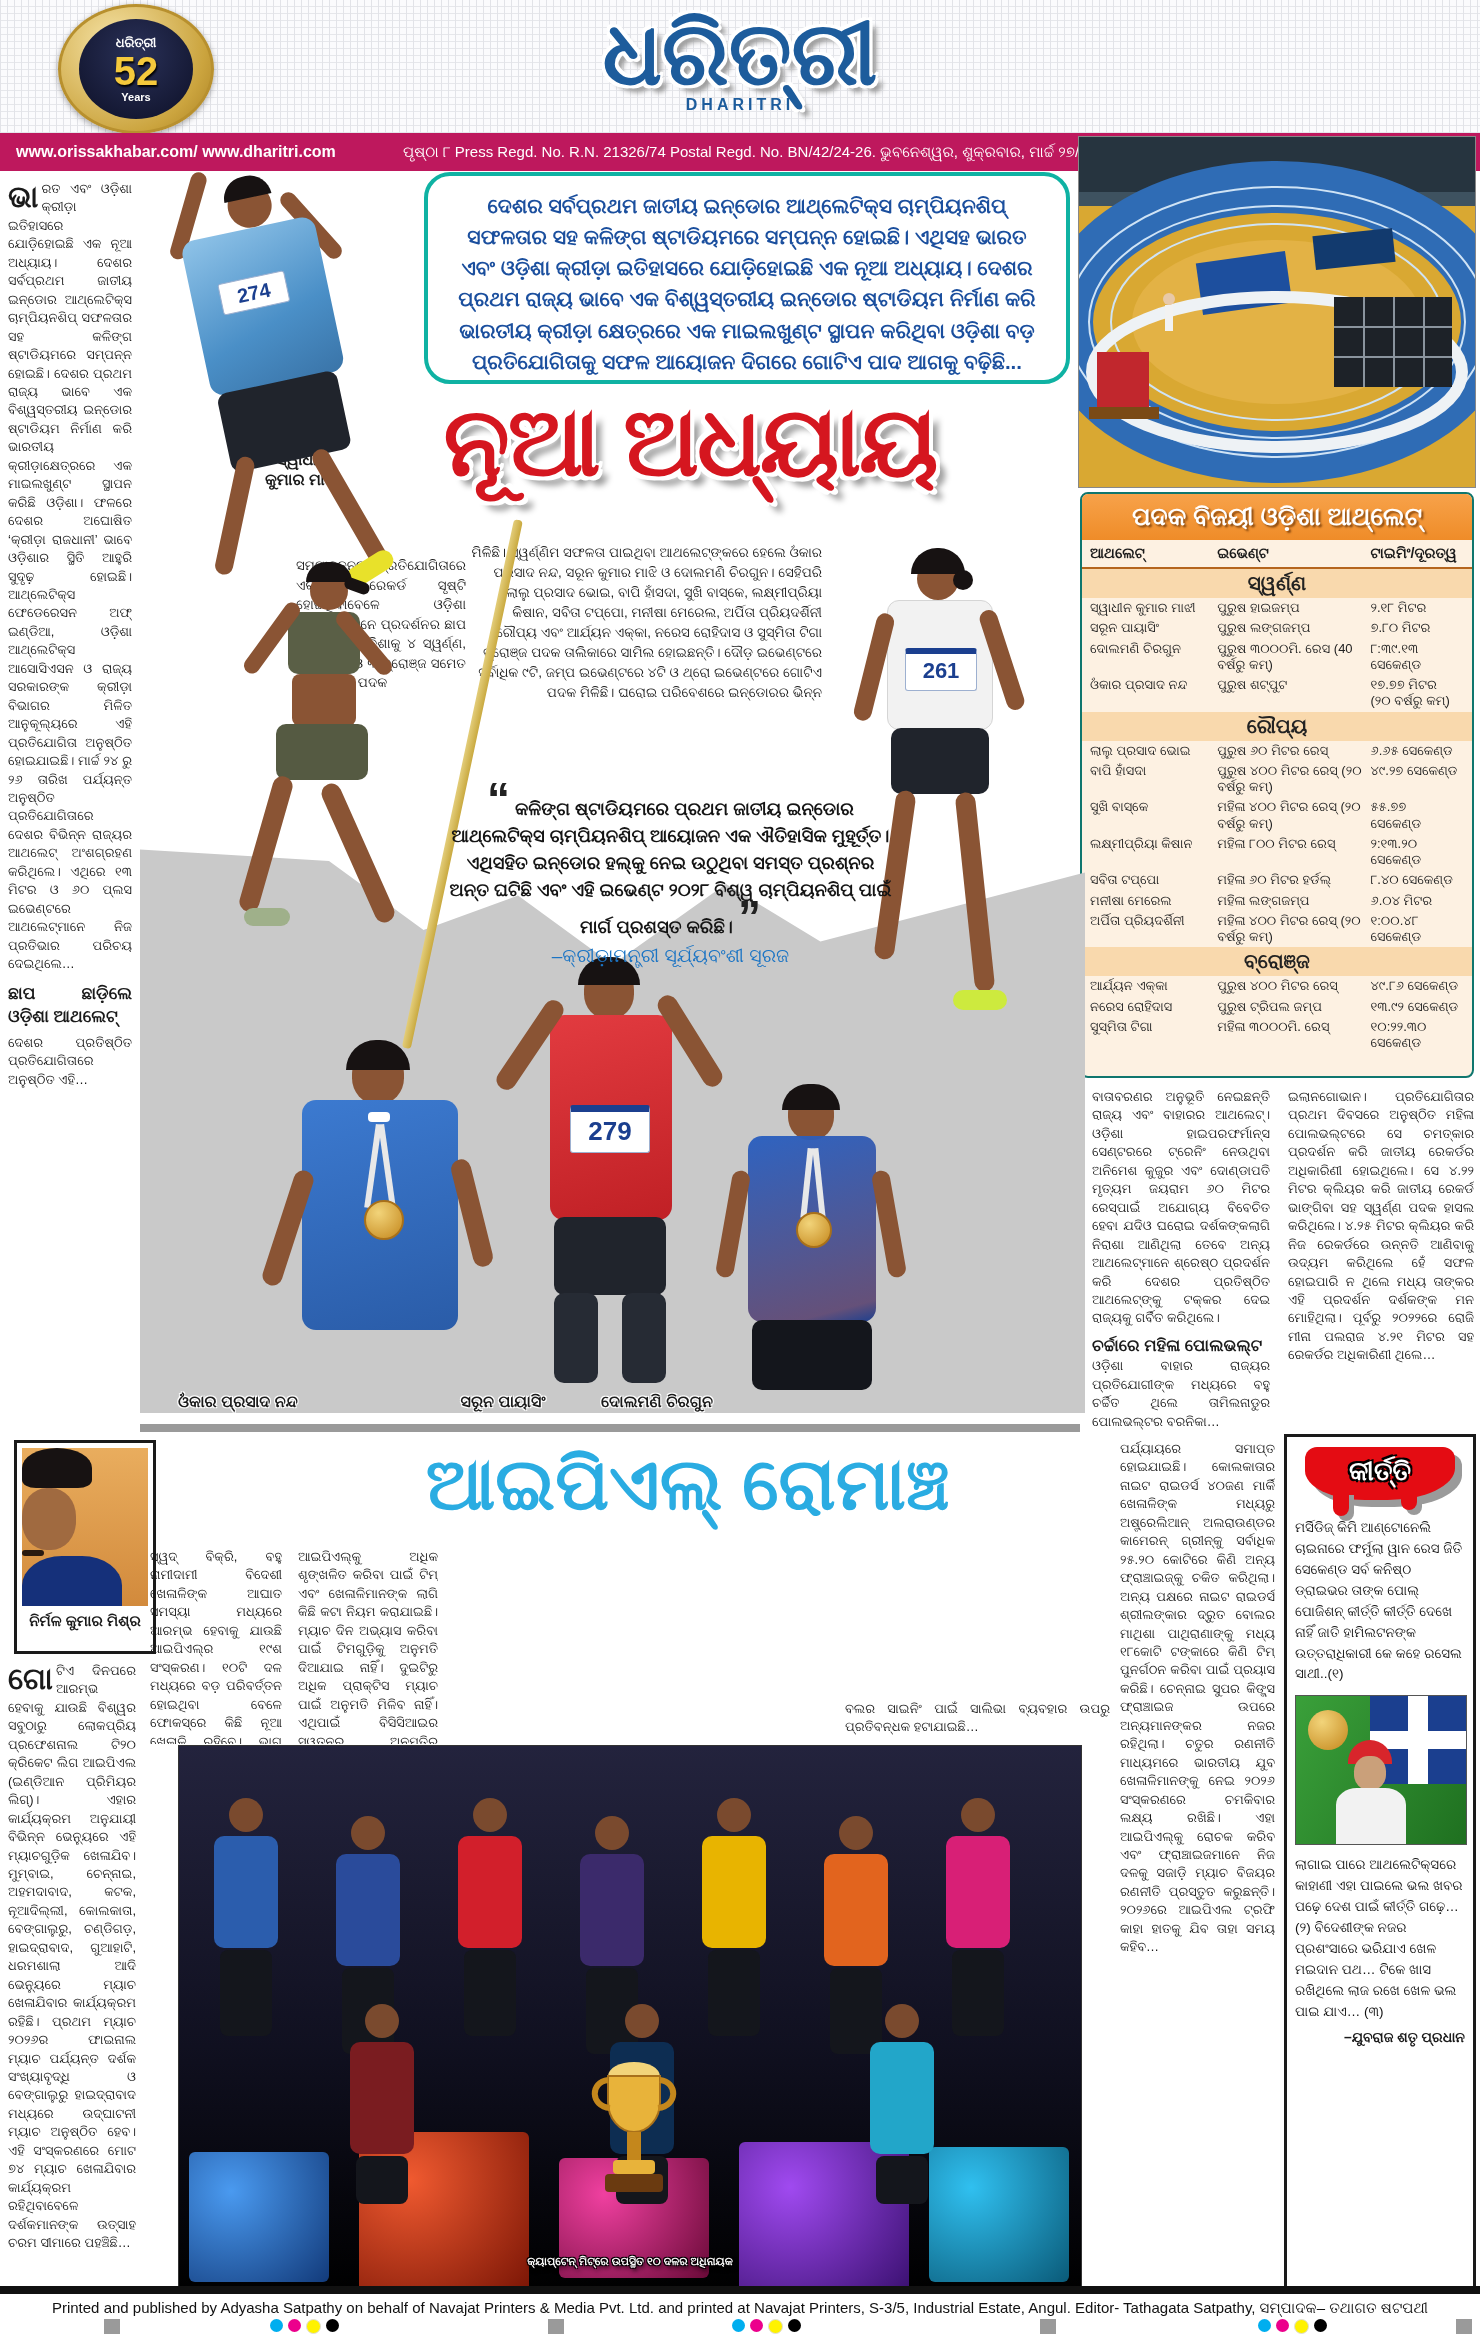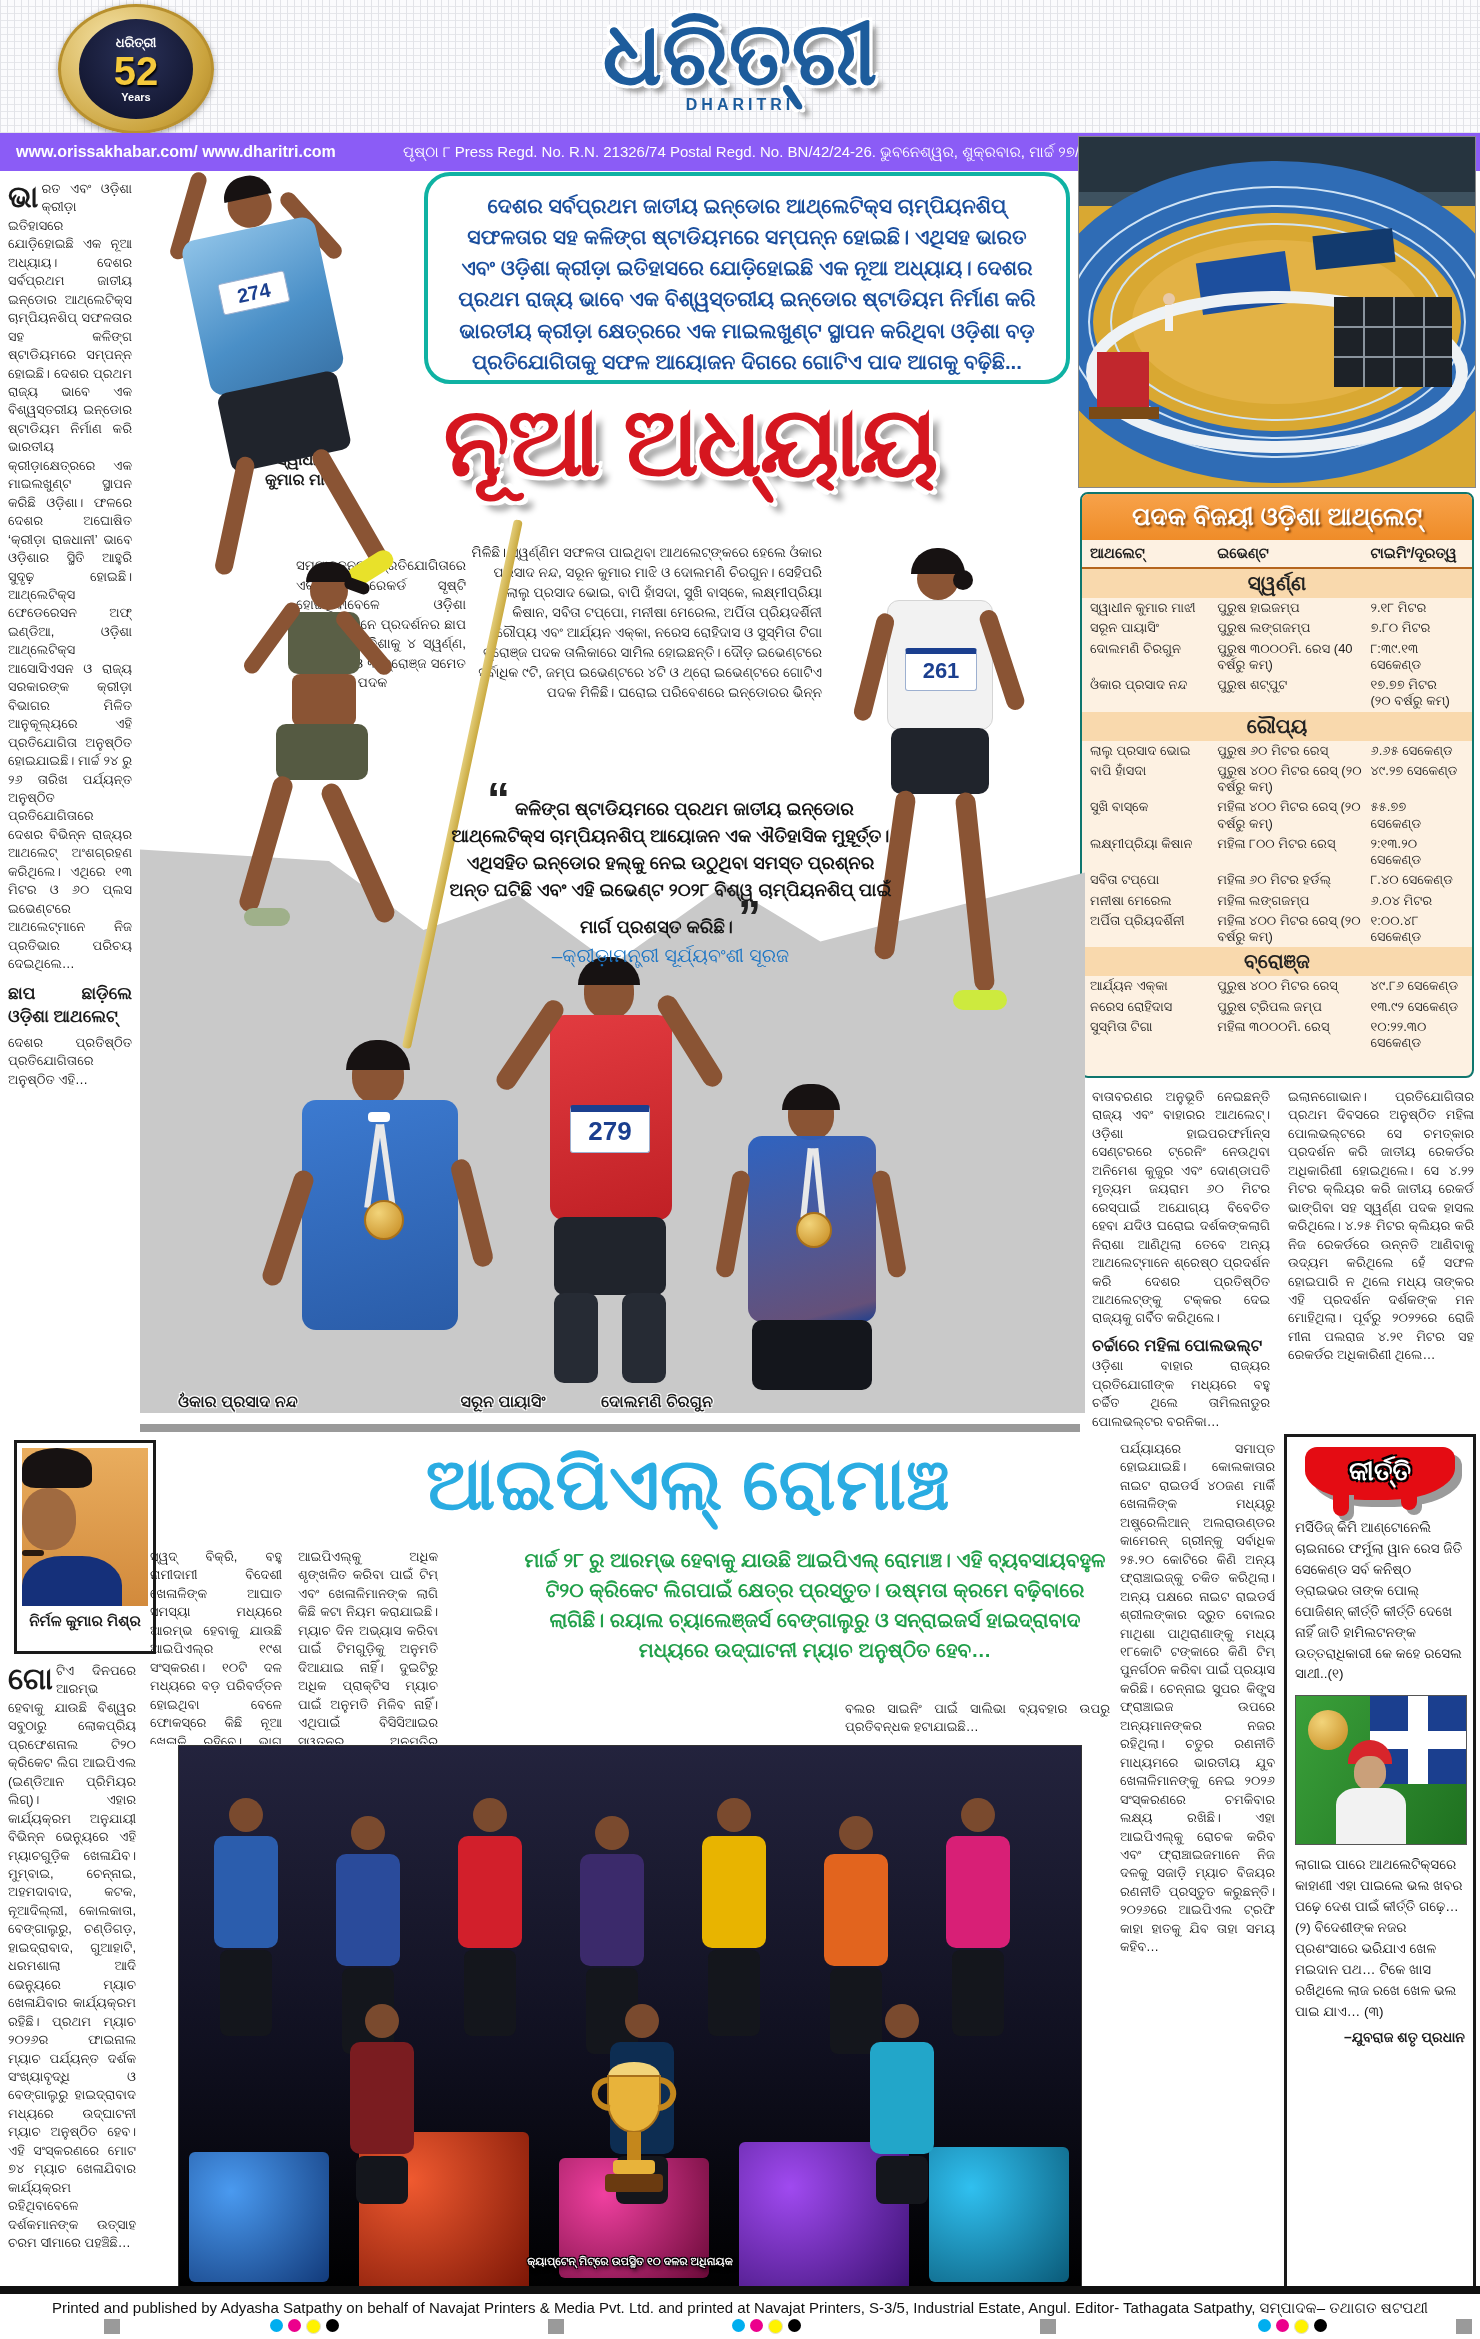--- a/index.html
+++ b/index.html
@@ -20,21 +20,21 @@
     display:flex;flex-direction:column;align-items:center;justify-content:center;}
   #anniv-paper{color:#fff;font-size:13px;font-weight:bold;}
   #anniv-years{color:#f5c93c;font-size:40px;font-weight:900;line-height:1;text-shadow:1px 2px 2px #000;}
   #anniv-label{color:#fff;font-size:11px;font-weight:bold;}
   #logo-wrap{left:0;top:2px;width:1480px;text-align:center;}
   #logo-odia{font-size:88px;font-weight:900;color:#1d5c9c;line-height:1.18;
     text-shadow:3px 3px 0 #fff,-3px -3px 0 #fff,3px -3px 0 #fff,-3px 3px 0 #fff,7px 7px 5px #9a9a9a;}
   #logo-latin{font-size:16px;font-weight:bold;letter-spacing:4px;color:#1d5c9c;margin-top:-10px;}
 
   
-  #infobar{left:0;top:133px;width:1480px;height:38px;background:#8b5cf6;color:#fff;
+  #infobar{left:0;top:133px;width:1480px;height:38px;background:#be185d;color:#fff;
     display:flex;align-items:center;justify-content:space-between;padding:0 16px;box-sizing:border-box;}
   #infobar .c{font-size:15px;}
   #infobar .b{font-weight:bold;font-size:16px;}
 
   
   #leftcol{left:8px;top:180px;width:124px;height:1248px;font-size:13px;line-height:1.42;
     text-align:justify;overflow:hidden;}
   .dc{float:left;font-size:30px;font-weight:bold;line-height:1;margin:2px 3px 0 0;}
   #leftcol .subhead{font-size:17px;font-weight:bold;line-height:1.3;margin:10px 0 6px;}
   #standfirst{left:424px;top:172px;width:646px;height:212px;border:4px solid #0fb2a3;border-radius:26px;
@@ -413,21 +413,20 @@
         <div class="shirt"></div>
     </div>
     <div id="author-name">ନିର୍ମଳ କୁମାର ମିଶ୍ର</div>
   </div>
 
   <div class="abs newscol" id="ipl-leftcol">
     <span class="dc">ଗୋ</span><span>ଟିଏ ଦିନପରେ ଆରମ୍ଭ ହେବାକୁ ଯାଉଛି ବିଶ୍ୱର ସବୁଠାରୁ ଲୋକପ୍ରିୟ ପ୍ରଫେଶନାଲ ଟି୨୦ କ୍ରିକେଟ ଲିଗ ଆଇପିଏଲ (ଇଣ୍ଡିଆନ ପ୍ରିମିୟର ଲିଗ୍)। ଏହାର କାର୍ଯ୍ୟକ୍ରମ ଅନୁଯାୟୀ ବିଭିନ୍ନ ଭେନ୍ୟୁରେ ଏହି ମ୍ୟାଚଗୁଡ଼ିକ ଖେଳାଯିବ। ମୁମ୍ବାଇ, ଚେନ୍ନାଇ, ଅହମଦାବାଦ, କଟକ, ନୂଆଦିଲ୍ଲୀ, କୋଲକାତା, ବେଙ୍ଗାଲୁରୁ, ଚଣ୍ଡିଗଡ଼, ହାଇଦ୍ରାବାଦ, ଗୁଆହାଟି, ଧରମଶାଲା ଆଦି ଭେନ୍ୟୁରେ ମ୍ୟାଚ ଖେଳାଯିବାର କାର୍ଯ୍ୟକ୍ରମ ରହିଛି। ପ୍ରଥମ ମ୍ୟାଚ ୨୦୨୬ର ଫାଇନାଲ ମ୍ୟାଚ ପର୍ଯ୍ୟନ୍ତ ଦର୍ଶକ ସଂଖ୍ୟାବୃଦ୍ଧି ଓ ବେଙ୍ଗାଲୁରୁ ହାଇଦ୍ରାବାଦ ମଧ୍ୟରେ ଉଦ୍‌ଘାଟନୀ ମ୍ୟାଚ ଅନୁଷ୍ଠିତ ହେବ। ଏହି ସଂସ୍କରଣରେ ମୋଟ ୭୪ ମ୍ୟାଚ ଖେଳାଯିବାର କାର୍ଯ୍ୟକ୍ରମ ରହିଥିବାବେଳେ ଦର୍ଶକମାନଙ୍କ ଉତ୍ସାହ ଚରମ ସୀମାରେ ପହଞ୍ଚିଛି…</span>
   </div>
   <div class="abs newscol" id="ipl-colA">ସ୍ୱଦ୍ ବିକ୍ରି, ବହୁ ନାମୀଦାମୀ ବିଦେଶୀ ଖେଳାଳିଙ୍କ ଆଘାତ ସମସ୍ୟା ମଧ୍ୟରେ ଆରମ୍ଭ ହେବାକୁ ଯାଉଛି ଆଇପିଏଲ୍‌ର ୧୯ଶ ସଂସ୍କରଣ। ୧୦ଟି ଦଳ ମଧ୍ୟରେ ବଡ଼ ପରିବର୍ତ୍ତନ ହୋଇଥିବା ବେଳେ ଫୋକସ୍‌ରେ କିଛି ନୂଆ ଖେଳାଳି ରହିବେ। ଭାଗ ନେଇଥିବା ସମସ୍ତ ୧୦ଟି ଦଳର ଅଧିନାୟକ ଭାରତୀୟ ଖେଳାଳି ରହିଛନ୍ତି…</div>
   <div class="abs newscol" id="ipl-colB">ଆଇପିଏଲ୍‌କୁ ଅଧିକ ଶୃଙ୍ଖଳିତ କରିବା ପାଇଁ ଟିମ୍ ଏବଂ ଖେଳାଳିମାନଙ୍କ ଲାଗି କିଛି କଟା ନିୟମ କରାଯାଇଛି। ମ୍ୟାଚ ଦିନ ଅଭ୍ୟାସ କରିବା ପାଇଁ ଟିମଗୁଡ଼ିକୁ ଅନୁମତି ଦିଆଯାଇ ନାହିଁ। ଦୁଇଟିରୁ ଅଧିକ ପ୍ରାକ୍ଟିସ ମ୍ୟାଚ ପାଇଁ ଅନୁମତି ମିଳିବ ନାହିଁ। ଏଥିପାଇଁ ବିସିସିଆଇର ସ୍ୱତନ୍ତ୍ର ଅନୁମତିର ଆବଶ୍ୟକତା ରହିଛି। ପ୍ରାକ୍ଟିସ ପାଇଁ ନେଟ୍ସକୁ…</div>
-  <div class="abs" id="green-intro">ମାର୍ଚ୍ଚ ୨୮ ରୁ ଆରମ୍ଭ ହେବାକୁ ଯାଉଛି ଆଇପିଏଲ୍ ରୋମାଞ୍ଚ। ଏହି ବ୍ୟବସାୟବହୁଳ ଟି୨୦ କ୍ରିକେଟ ଲିଗପାଇଁ କ୍ଷେତ୍ର ପ୍ରସ୍ତୁତ। ଉଷ୍ମତା କ୍ରମେ ବଢ଼ିବାରେ ଲାଗିଛି। ରୟାଲ ଚ୍ୟାଲେଞ୍ଜର୍ସ ବେଙ୍ଗାଲୁରୁ ଓ ସନ୍‌ରାଇଜର୍ସ ହାଇଦ୍ରାବାଦ ମଧ୍ୟରେ ଉଦ୍‌ଘାଟନୀ ମ୍ୟାଚ ଅନୁଷ୍ଠିତ ହେବ…</div>
   <div class="abs newscol" id="bowler-note">ବଲର ସାଇନିଂ ପାଇଁ ସାଲିଭା ବ୍ୟବହାର ଉପରୁ ପ୍ରତିବନ୍ଧକ ହଟାଯାଇଛି…</div>
   <div class="abs newscol" id="ipl-colC">ପର୍ଯ୍ୟାୟରେ ସମାପ୍ତ ହୋଇଯାଇଛି। କୋଲକାତାର ନାଇଟ ରାଇଡର୍ସ ୪୦ଜଣ ମାର୍କି ଖେଳାଳିଙ୍କ ମଧ୍ୟରୁ ଅଷ୍ଟ୍ରେଲିଆନ୍ ଅଲରାଉଣ୍ଡର କାମେରନ୍ ଗ୍ରୀନ୍‌କୁ ସର୍ବାଧିକ ୨୫.୨୦ କୋଟିରେ କିଣି ଅନ୍ୟ ଫ୍ରାଞ୍ଚାଇଜ୍‌କୁ ଚକିତ କରିଥିଲା। ଅନ୍ୟ ପକ୍ଷରେ ନାଇଟ ରାଇଡର୍ସ ଶ୍ରୀଲଙ୍କାର ଦ୍ରୁତ ବୋଲର ମାଥିଶା ପାଥିରାଣାଙ୍କୁ ମଧ୍ୟ ୧୮କୋଟି ଟଙ୍କାରେ କିଣି ଟିମ୍ ପୁନର୍ଗଠନ କରିବା ପାଇଁ ପ୍ରୟାସ କରିଛି। ଚେନ୍ନାଇ ସୁପର କିଙ୍ଗ୍ସ ଫ୍ରାଞ୍ଚାଇଜ ଉପରେ ଅନ୍ୟମାନଙ୍କର ନଜର ରହିଥିଲା। ଚତୁର ରଣନୀତି ମାଧ୍ୟମରେ ଭାରତୀୟ ଯୁବ ଖେଳାଳିମାନଙ୍କୁ ନେଇ ୨୦୨୬ ସଂସ୍କରଣରେ ଚମକିବାର ଲକ୍ଷ୍ୟ ରଖିଛି। ଏହା ଆଇପିଏଲ୍‌କୁ ରୋଚକ କରିବ ଏବଂ ଫ୍ରାଞ୍ଚାଇଜମାନେ ନିଜ ଦଳକୁ ସଜାଡ଼ି ମ୍ୟାଚ ବିଜୟର ରଣନୀତି ପ୍ରସ୍ତୁତ କରୁଛନ୍ତି। ୨୦୨୬ରେ ଆଇପିଏଲ ଟ୍ରଫି କାହା ହାତକୁ ଯିବ ତାହା ସମୟ କହିବ…</div>
 
   <div class="abs" id="montage">
     <div class="cube" style="left:10px;bottom:10px;width:140px;height:130px;background:radial-gradient(circle at 30% 30%,#4a9af0,#123a7a);"></div>
     <div class="cube" style="left:180px;bottom:0;width:170px;height:160px;background:radial-gradient(circle at 30% 30%,#f05a30,#7a1505);"></div>
     <div class="cube" style="left:380px;bottom:14px;width:150px;height:120px;background:radial-gradient(circle at 30% 30%,#f040a0,#6a0a38);"></div>
     <div class="cube" style="left:560px;bottom:0;width:170px;height:150px;background:radial-gradient(circle at 30% 30%,#a04af0,#3a1070);"></div>
     <div class="cube" style="left:750px;bottom:10px;width:140px;height:135px;background:radial-gradient(circle at 30% 30%,#30c0f0,#0a5a78);"></div>
     <div>

